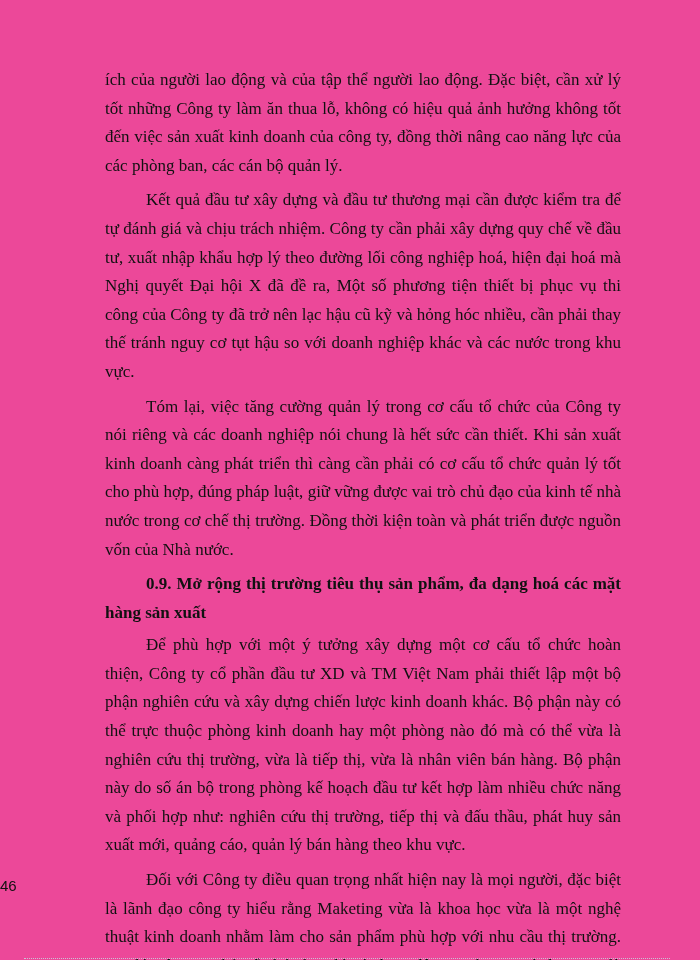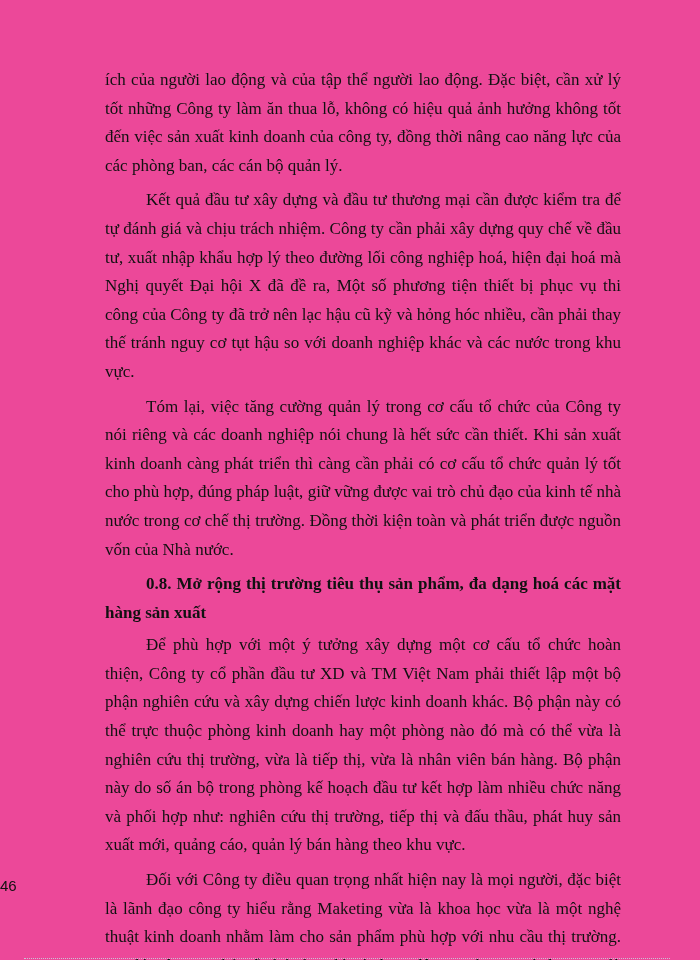--- a/index.html
+++ b/index.html
@@ -64,21 +64,21 @@
     }
   </style>
 </head>
 <body>
 
 <div class="page">
   <div class="body-text">
     <p class="para" style="text-indent:0">ích của người lao động và của tập thể người lao động. Đặc biệt, cần xử lý tốt những Công ty làm ăn thua lỗ, không có hiệu quả ảnh hưởng không tốt đến việc sản xuất kinh doanh của công ty, đồng thời nâng cao năng lực của các phòng ban, các cán bộ quản lý.</p>
     <p class="para">Kết quả đầu tư xây dựng và đầu tư thương mại cần được kiểm tra để tự đánh giá và chịu trách nhiệm. Công ty cần phải xây dựng quy chế về đầu tư, xuất nhập khẩu hợp lý theo đường lối công nghiệp hoá, hiện đại hoá mà Nghị quyết Đại hội X đã đề ra, Một số phương tiện thiết bị phục vụ thi công của Công ty đã trở nên lạc hậu cũ kỹ và hỏng hóc nhiều, cần phải thay thế tránh nguy cơ tụt hậu so với doanh nghiệp khác và các nước trong khu vực.</p>
     <p class="para">Tóm lại, việc tăng cường quản lý trong cơ cấu tổ chức của Công ty nói riêng và các doanh nghiệp nói chung là hết sức cần thiết. Khi sản xuất kinh doanh càng phát triển thì càng cần phải có cơ cấu tổ chức quản lý tốt cho phù hợp, đúng pháp luật, giữ vững được vai trò chủ đạo của kinh tế nhà nước trong cơ chế thị trường. Đồng thời kiện toàn và phát triển được nguồn vốn của Nhà nước.</p>
-    <p class="heading">0.8. Mở rộng thị trường tiêu thụ sản phẩm, đa dạng hoá các mặt hàng sản xuất</p>
+    <p class="heading">0.9. Mở rộng thị trường tiêu thụ sản phẩm, đa dạng hoá các mặt hàng sản xuất</p>
     <p class="para">Để phù hợp với một ý tưởng xây dựng một cơ cấu tổ chức hoàn thiện, Công ty cổ phần đầu tư XD và TM Việt Nam phải thiết lập một bộ phận nghiên cứu và xây dựng chiến lược kinh doanh khác. Bộ phận này có thể trực thuộc phòng kinh doanh hay một phòng nào đó mà có thể vừa là nghiên cứu thị trường, vừa là tiếp thị, vừa là nhân viên bán hàng. Bộ phận này do số án bộ trong phòng kế hoạch đầu tư kết hợp làm nhiều chức năng và phối hợp như: nghiên cứu thị trường, tiếp thị và đấu thầu, phát huy sản xuất mới, quảng cáo, quản lý bán hàng theo khu vực.</p>
     <p class="para">Đối với Công ty điều quan trọng nhất hiện nay là mọi người, đặc biệt là lãnh đạo công ty hiểu rằng Maketing vừa là khoa học vừa là một nghệ thuật kinh doanh nhằm làm cho sản phẩm phù hợp với nhu cầu thị trường. Do đó, công ty phải tổ chức hợp lý các hoạt động Maketing và được coi là bộ phận chủ yếu trong bộ máy điều hành kinh doanh ở công ty là sự cần thiết cấp bách hiện nay.</p>
   </div>
 
   <div class="page-number">46</div>
 
   <div class="page-edge"></div>
 </div>
 
 </body></html>

